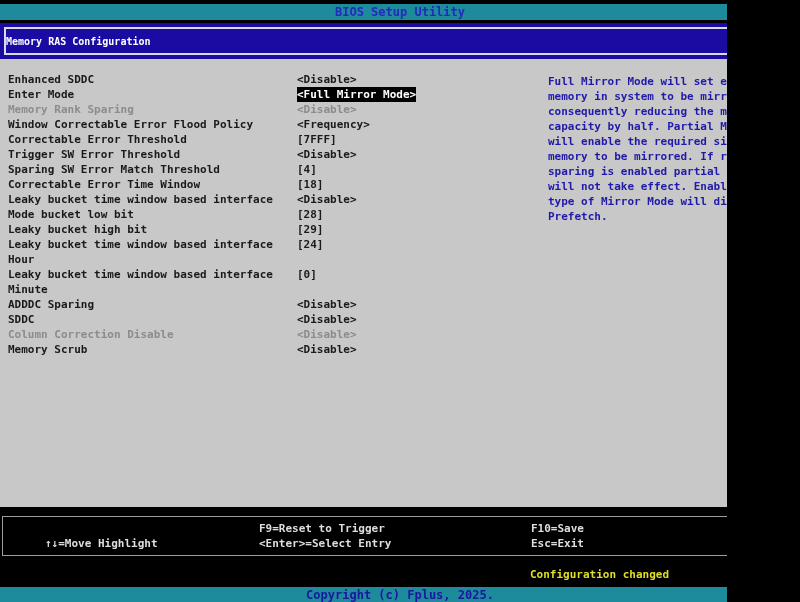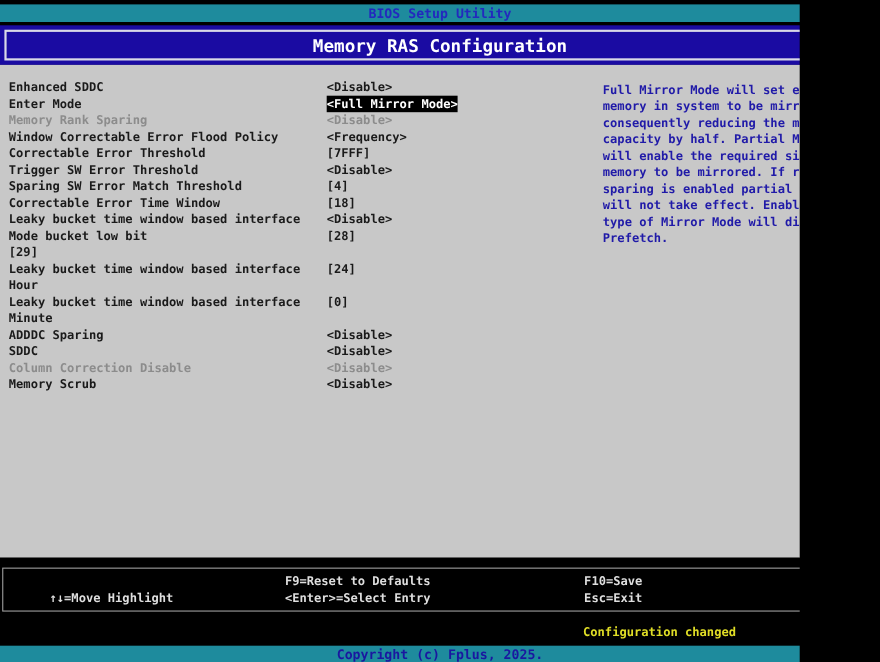--- a/index.html
+++ b/index.html
@@ -17,22 +17,22 @@
     font-size:12px; line-height:16px;
   }
   
   .titlebar {
     position:absolute; left:0; top:23px; width:800px; height:36px;
     background:#1A0BA2;
   }
   .titlebox {
     position:absolute; left:4px; right:4px; top:4px; bottom:4px;
     border:2px solid #D9D9E8; color:#FFFFFF;
-    display:flex; align-items:center; justify-content:center;
-    font-size:16px;
+    display:flex; align-items:center; justify-content:flex-start;
+    font-size:10px;
   }
   
   .main {
     position:absolute; left:0; top:59px; width:800px; height:448px;
     background:#C8C8C8; color:#1A1A1A;
   }
   .settings { position:absolute; left:8px; top:13px; width:470px; }
   .row { display:flex; align-items:flex-start; min-height:15px; }
   .row .lab { width:289px; white-space:pre-line; }
   .row .val { white-space:pre; }
@@ -117,20 +117,21 @@
         </div>
         <div class="row normal">
           <span class="lab">Leaky bucket time window based interface</span>
           <span class="val">&lt;Disable&gt;</span>
         </div>
         <div class="row normal">
           <span class="lab">Mode bucket low bit</span>
           <span class="val">[28]</span>
         </div>
         <div class="row normal">
+          <span class="lab">Leaky bucket high bit</span>
           <span class="val">[29]</span>
         </div>
         <div class="row normal">
           <span class="lab">Leaky bucket time window based interface
 Hour</span>
           <span class="val">[24]</span>
         </div>
         <div class="row normal">
           <span class="lab">Leaky bucket time window based interface
 Minute</span>
@@ -161,21 +162,21 @@
 memory to be mirrored. If rank
 sparing is enabled partial mirroring
 will not take effect. Enabling any
 type of Mirror Mode will disable XPT
 Prefetch.</div>
   </div>
 
   <div class="footer">
     <div class="keybox" id="key-columns">
         <div class="keycol c0"><div class="keyline"></div><div class="keyline">↑↓=Move Highlight</div></div>
-        <div class="keycol c1"><div class="keyline">F9=Reset to Defaults</div><div class="keyline">&lt;Enter&gt;=Select Entry</div></div>
+        <div class="keycol c1"><div class="keyline">F9=Reset to Trigger</div><div class="keyline">&lt;Enter&gt;=Select Entry</div></div>
         <div class="keycol c2"><div class="keyline">F10=Save</div><div class="keyline">Esc=Exit</div></div>
       </div>
     <div class="status">Configuration changed</div>
     <div class="copybar">
       <span>Copyright (c) Fplus, 2025.</span>
     </div>
   </div>
 
 </div>
 

